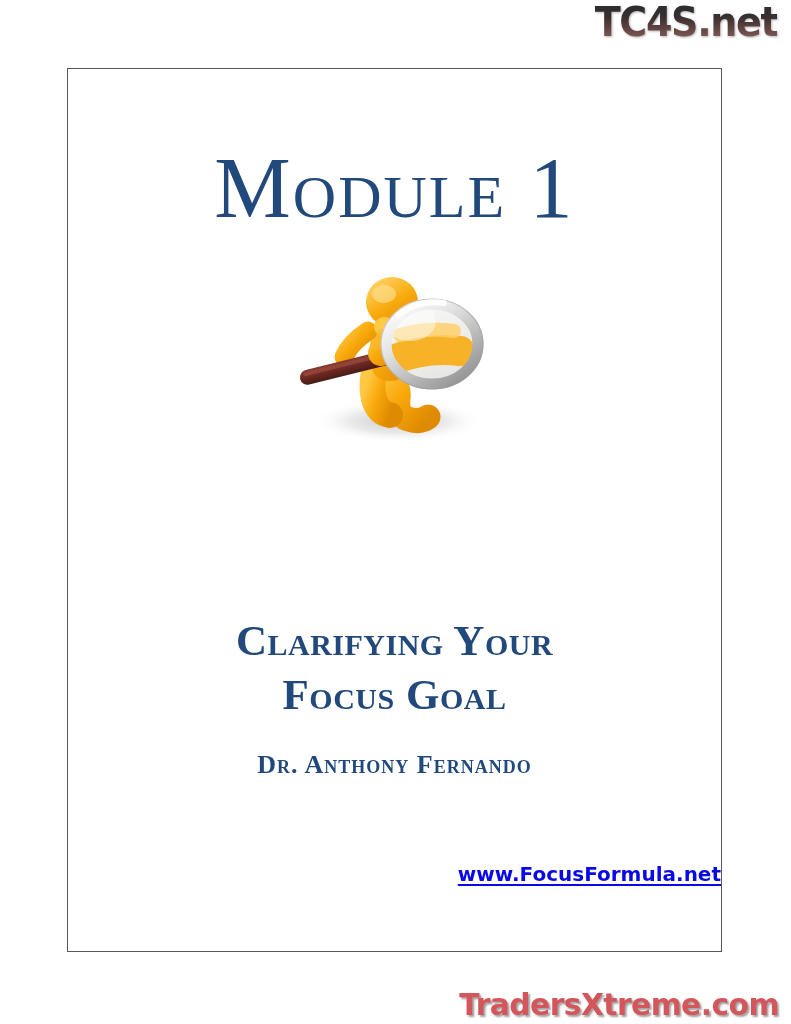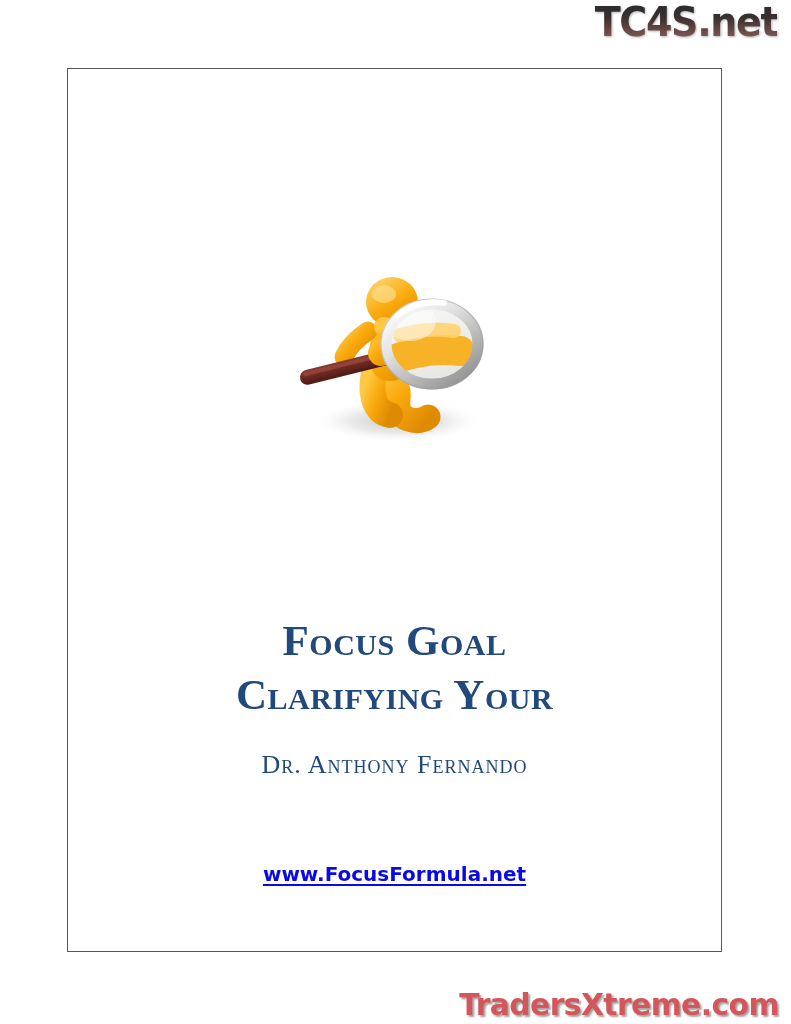--- a/index.html
+++ b/index.html
@@ -166,35 +166,35 @@
 
   
   .author {
     position: absolute;
     left: 0;
     right: 0;
     top: 683px;
     text-align: center;
     font-family: "Liberation Serif", serif;
     font-variant: small-caps;
-    font-weight: 400;
+    font-weight: 700;
     font-size: 26px;
     line-height: 1;
     color: #21497c;
     letter-spacing: 1px;
     white-space: nowrap;
   }
 
   
   .site-link-row {
     position: absolute;
     left: 0;
     right: 0;
     top: 795px;
-    text-align: center;
+    text-align: right;
   }
   .site-link {
     font-family: "DejaVu Sans", sans-serif;
     font-weight: 700;
     font-size: 20px;
     line-height: 1;
     color: #0a0ae8;
     text-decoration: underline;
     text-underline-offset: 3px;
     text-decoration-thickness: 2px;
@@ -203,20 +203,21 @@
   }
 </style>
 </head>
 <body>
 
 <div class="wm-top">TC4S.net</div>
 
 <div class="page-frame">
   <div class="page-inner">
 
+    <div class="module-title">Module 1</div>
 
     <div class="illus">
       <svg class="illus-svg" width="230" height="180" viewBox="0 0 230 180">
         <defs>
           <radialGradient id="gShadow" cx="50%" cy="50%" r="50%">
             <stop offset="0%" stop-color="#9a9a9a" stop-opacity="0.55"></stop>
             <stop offset="55%" stop-color="#b8b8b8" stop-opacity="0.30"></stop>
             <stop offset="100%" stop-color="#ffffff" stop-opacity="0"></stop>
           </radialGradient>
           <linearGradient id="gBody" x1="0%" y1="0%" x2="100%" y2="100%">
@@ -280,22 +281,22 @@
         </g>
 
         <ellipse cx="152" cy="75" rx="46" ry="40" fill="none" stroke="url(#gRim)" stroke-width="11"></ellipse>
         <ellipse cx="152" cy="75" rx="51" ry="45" fill="none" stroke="#9C9C9C" stroke-width="1.2" opacity="0.5"></ellipse>
         <path d="M118 46 q20 -16 46 -12" stroke="#FFFFFF" stroke-width="6" fill="none" stroke-linecap="round" opacity="0.9"></path>
       </svg>
     </div>
 
 
     <div class="subtitle">
+      <span class="subtitle-line">Clarifying Your</span>
       <span class="subtitle-line">Focus Goal</span>
-      <span class="subtitle-line">Clarifying Your</span>
     </div>
 
     <div class="author">Dr. Anthony Fernando</div>
 
     <div class="site-link-row">
       <span class="site-link">www.FocusFormula.net</span>
     </div>
 
   </div>
 </div>

